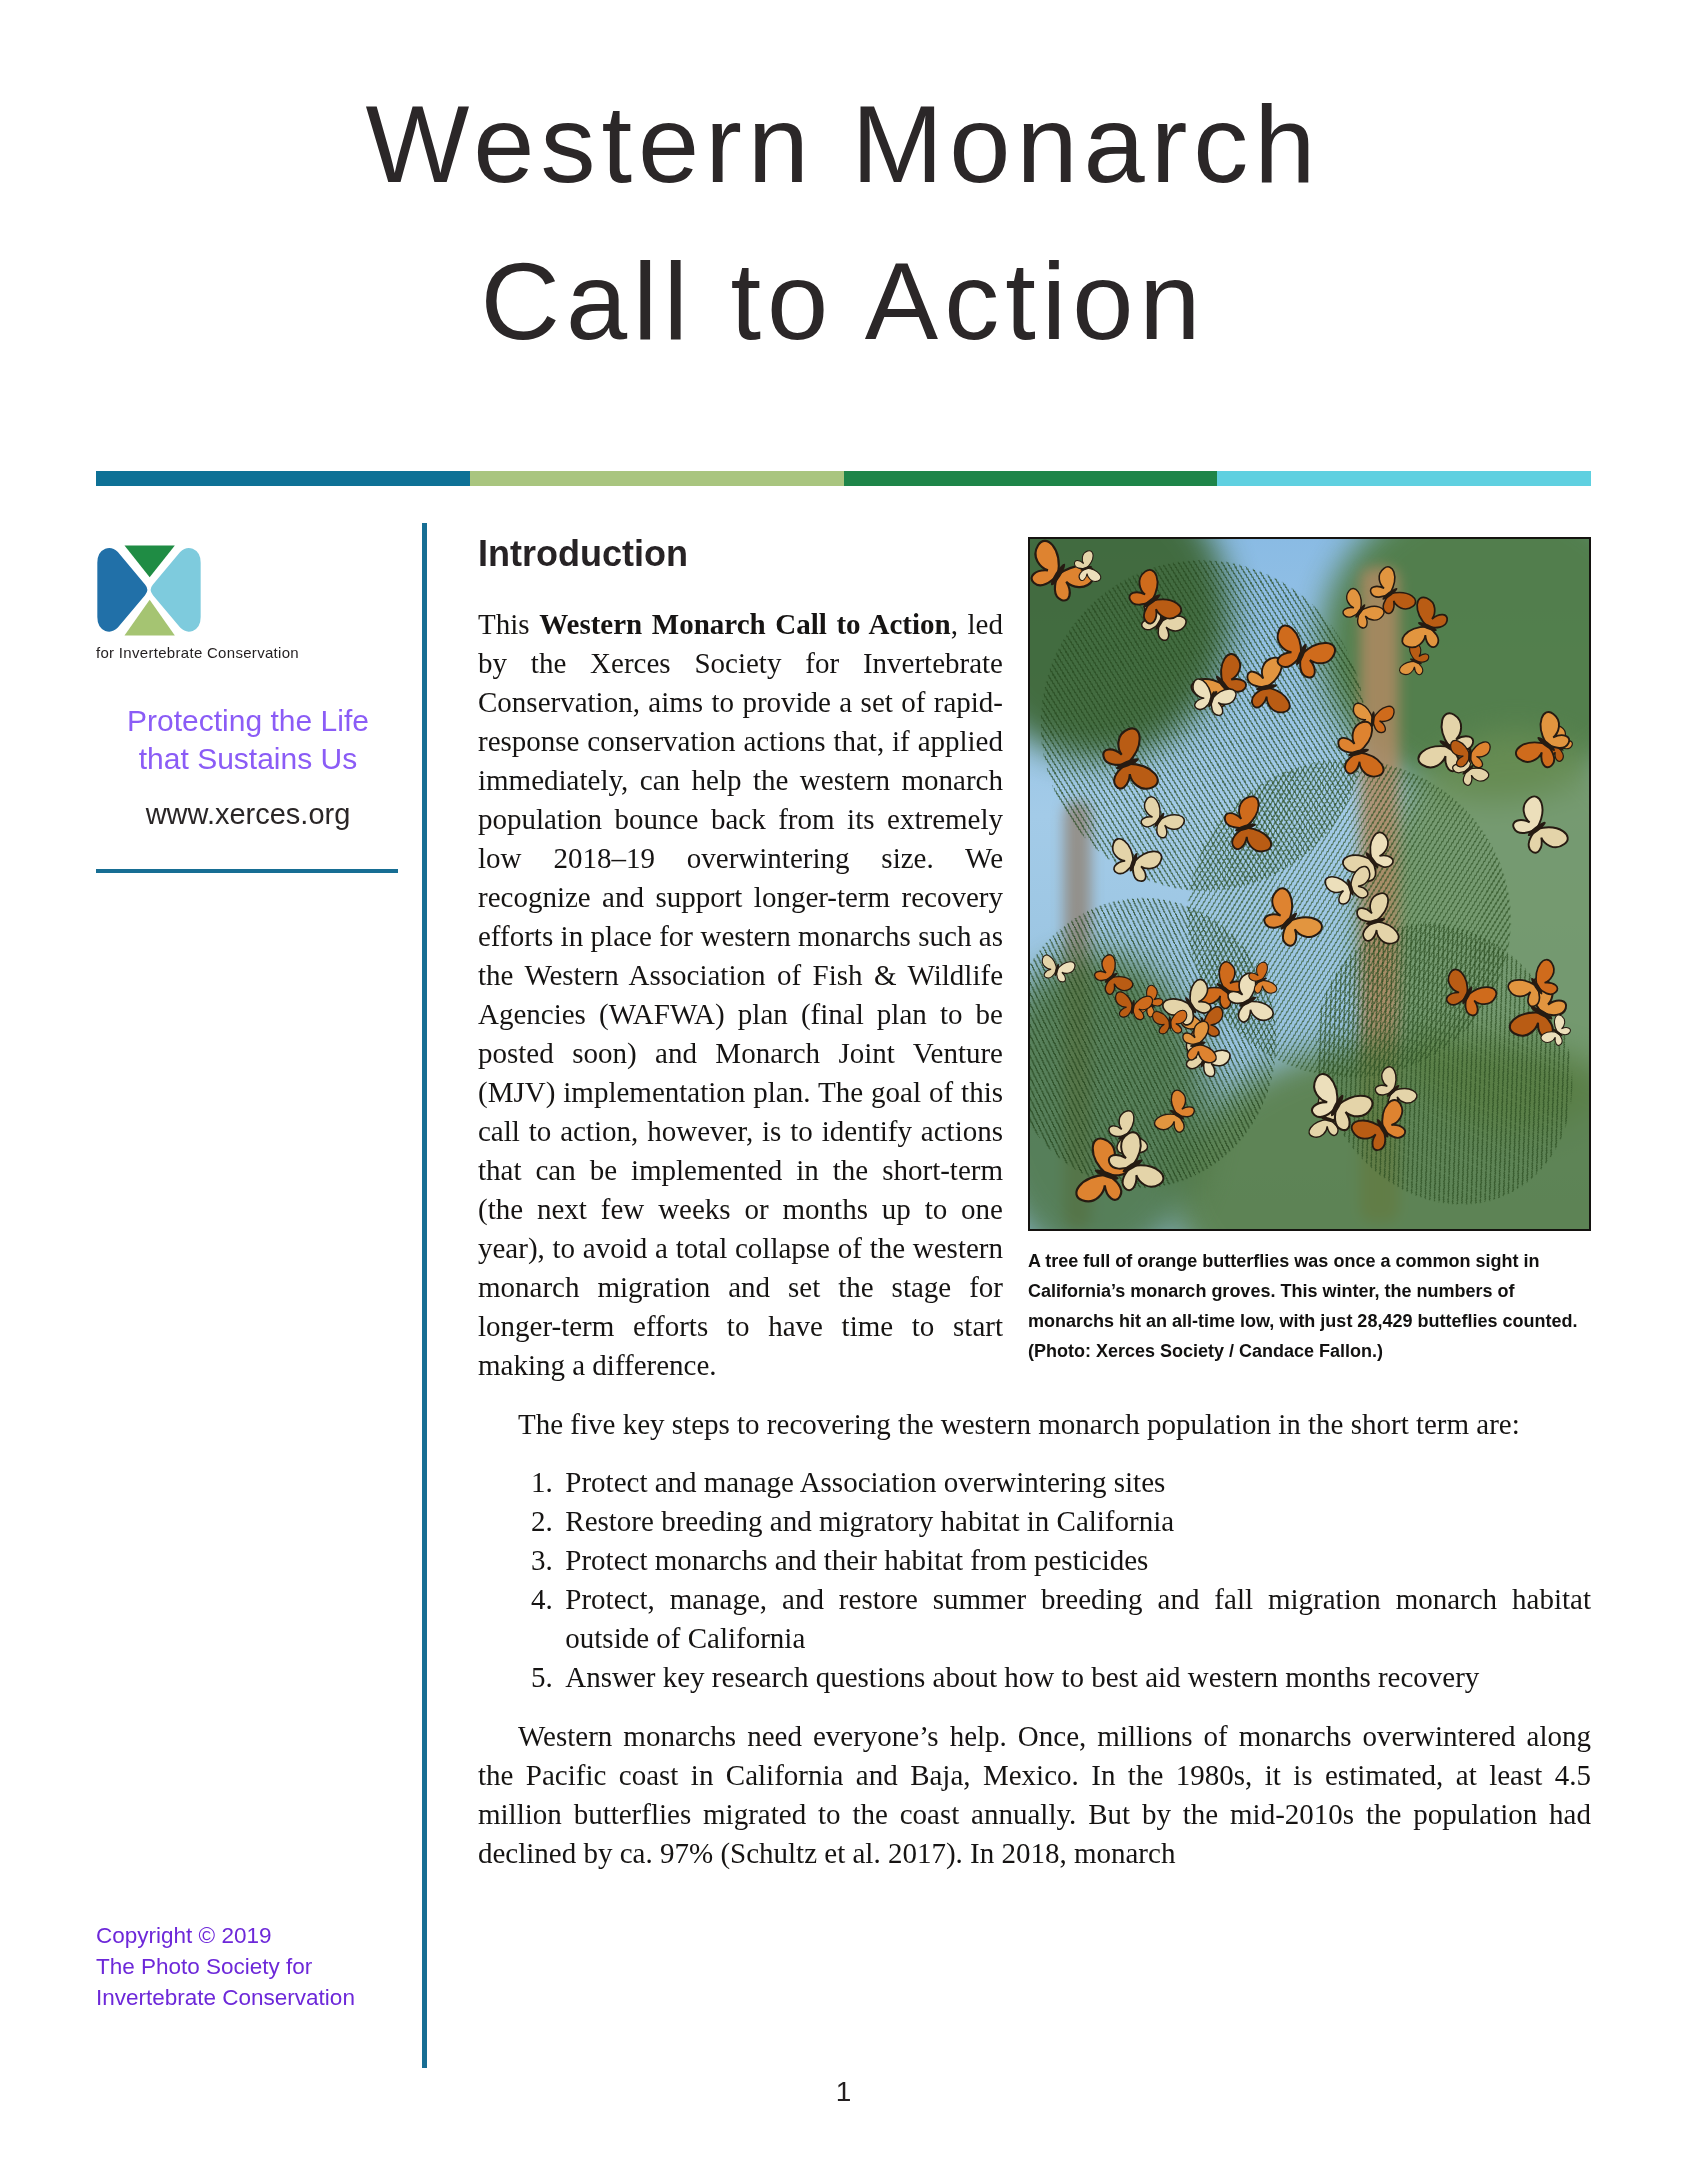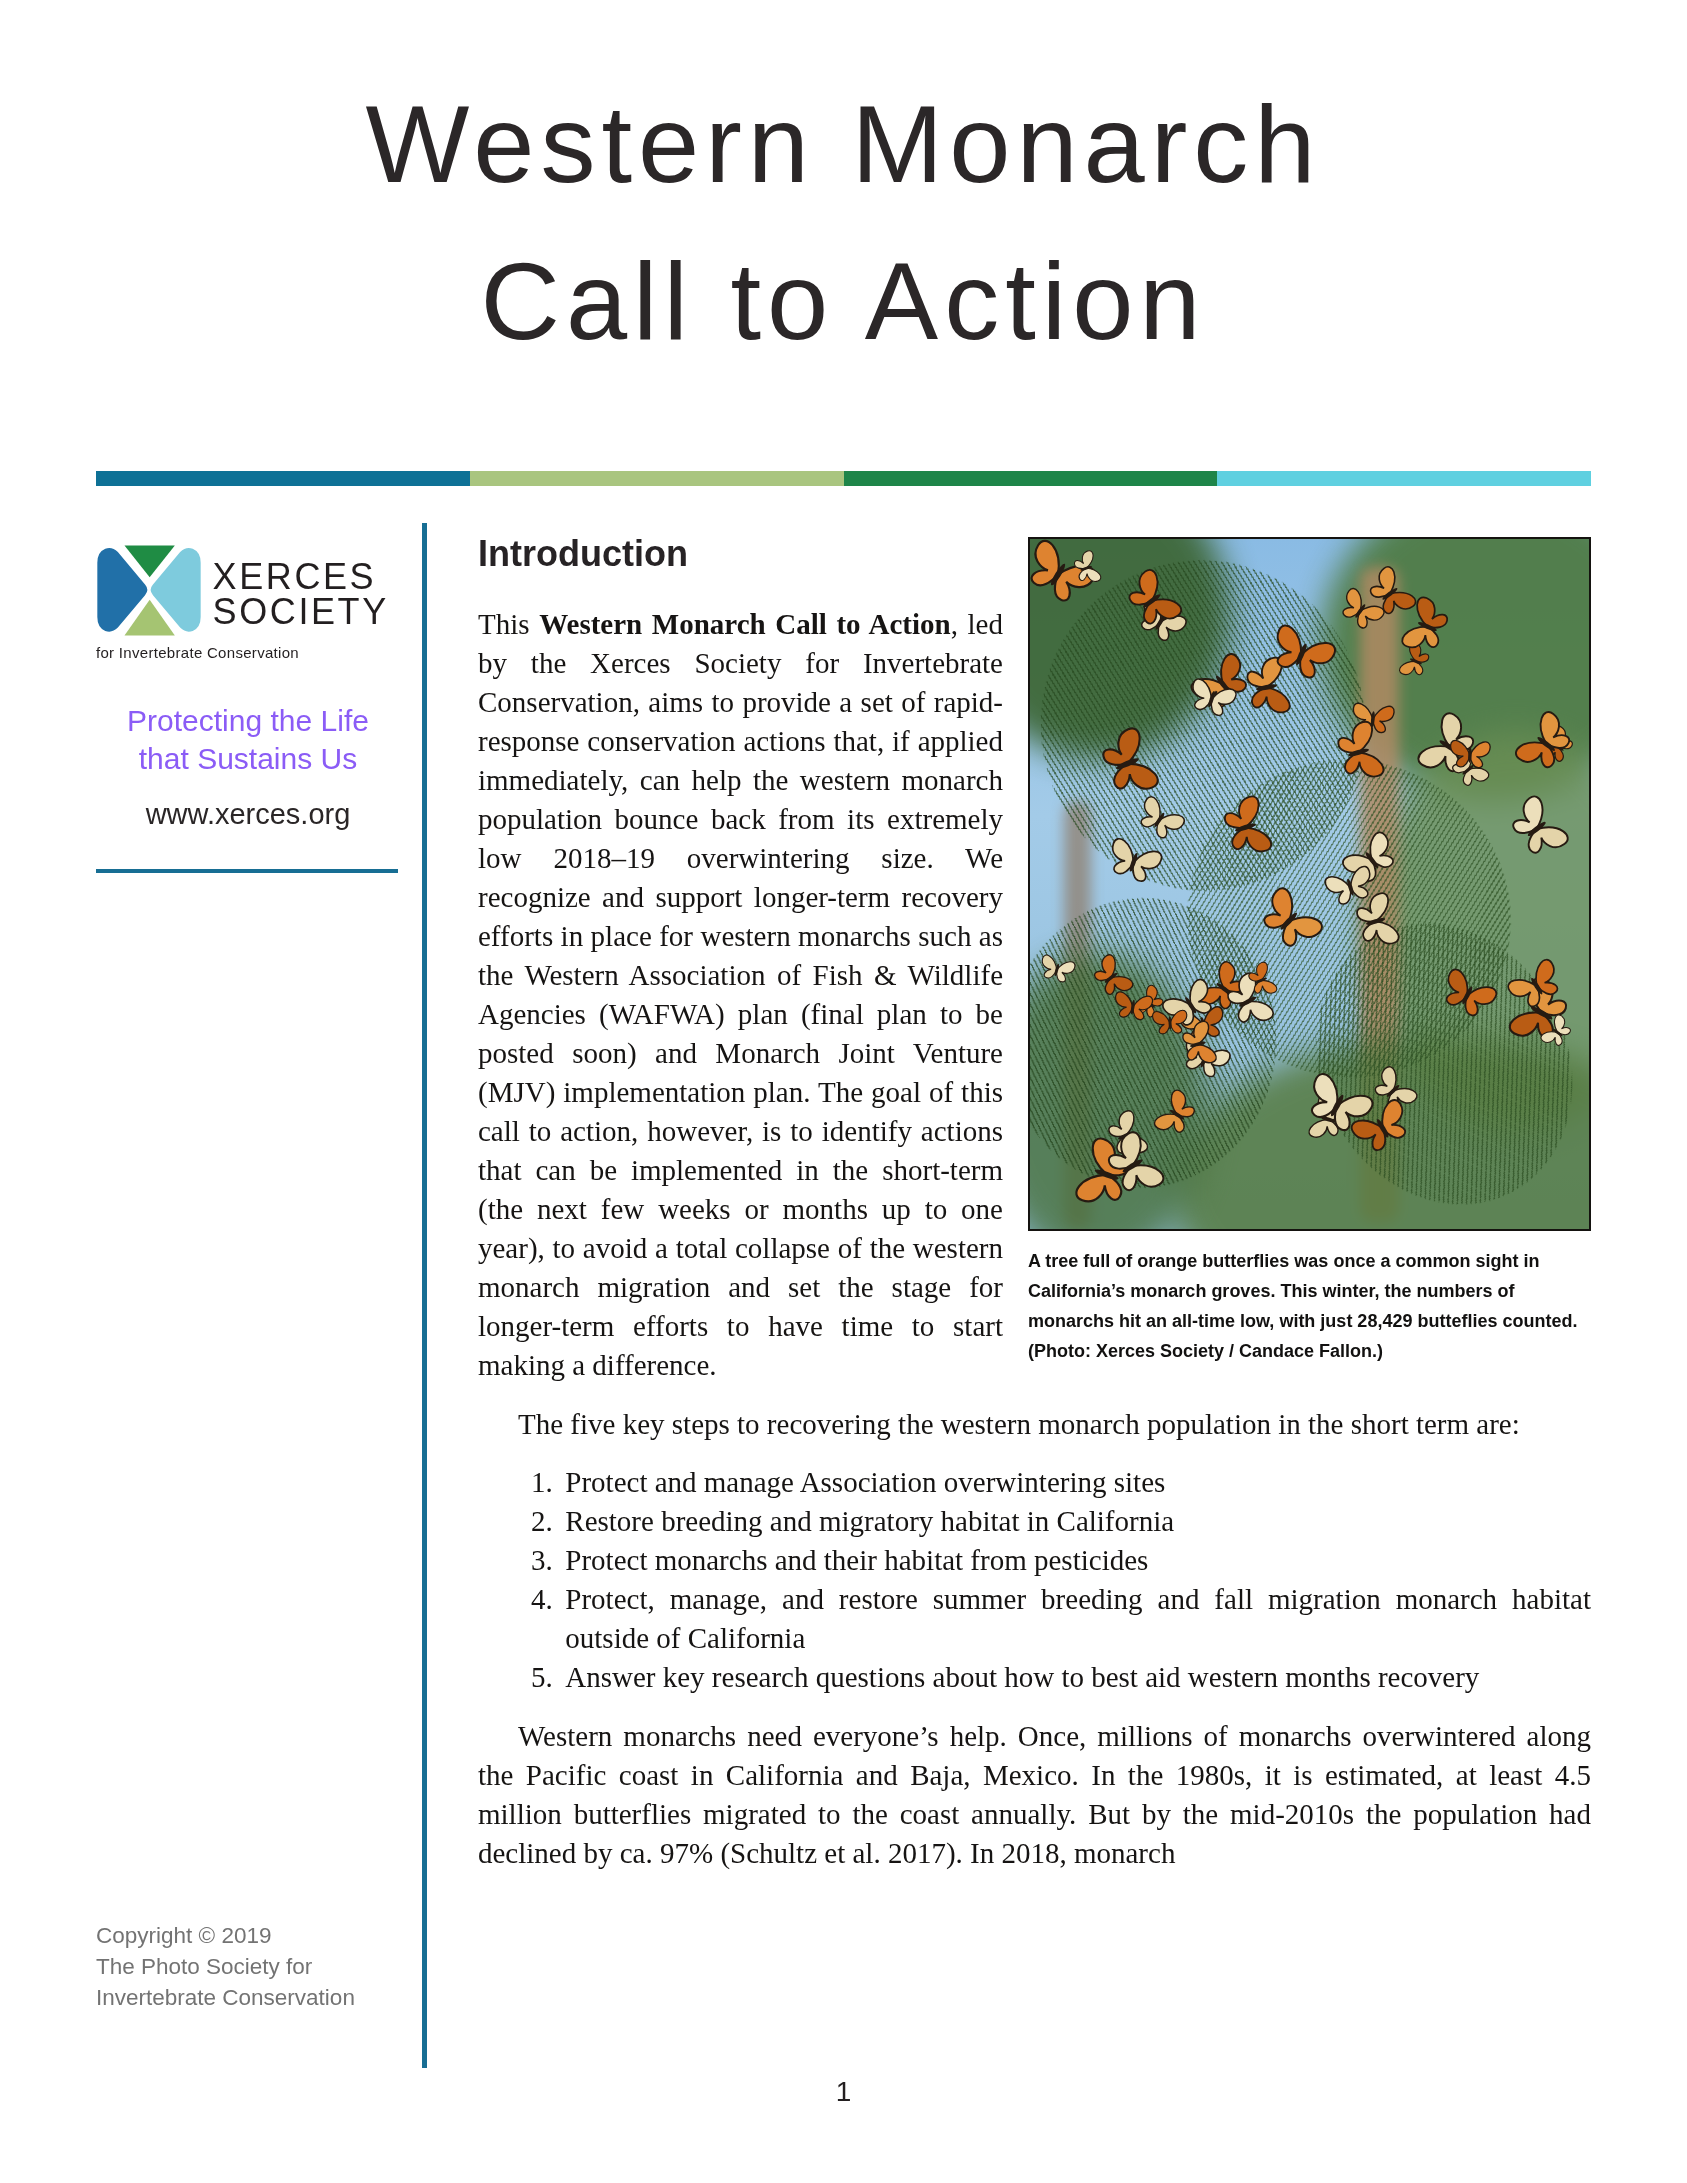--- a/index.html
+++ b/index.html
@@ -19,21 +19,21 @@
   
   .sidebar{position:absolute;left:96px;top:544px;width:304px;}
   .logo-row{display:flex;align-items:flex-start;}
   .logo-mark{width:106px;height:93px;flex:0 0 auto;}
   .logo-words{margin-left:10.6px;padding-top:14.6px;}
   .logo-name{font-size:36px;line-height:35px;letter-spacing:2.6px;font-weight:400;color:#231f20;}
   .logo-tagline{margin-top:6.6px;font-size:15px;font-weight:400;letter-spacing:0.3px;color:#231f20;}
   .motto{margin-top:41px;text-align:center;font-size:30px;line-height:38px;color:#8b5cf6;}
   .website{margin-top:20px;text-align:center;font-size:29px;color:#2a2627;}
   .side-rule{margin-top:38px;height:4.6px;width:302px;}
-  .copyright{position:absolute;left:96px;top:1920px;font-size:22.5px;line-height:31px;color:#737373;}
+  .copyright{position:absolute;left:96px;top:1920px;font-size:22.5px;line-height:31px;color:#6d28d9;}
   
   .v-divider{position:absolute;left:422px;top:523px;width:5.3px;height:1545px;}
   
   .main{position:absolute;left:478px;top:529px;width:1113px;}
   .main h2{font-family:"Liberation Sans",sans-serif;font-size:36px;font-weight:700;
     margin:4px 0 30px 0;color:#272325;}
   .main p,.main li{
     font-family:"Liberation Serif",serif;font-size:29px;line-height:39px;
     text-align:justify;color:#161413;margin:0;
   }
@@ -87,24 +87,20 @@
 </div>
 
 <div class="sidebar">
   <div class="logo-row">
     <svg class="logo-mark" viewBox="0 0 160 140" aria-hidden="true">
       <path d="M2,28 Q2,12 14,7 Q24,3 33,12 L74,61 Q81,69 74,77 L33,126 Q24,135 14,131 Q2,126 2,110 Z" fill="#2170a8"></path>
       <path d="M43,2 L119,2 L81,50 Z" fill="#1f8c44"></path>
       <path d="M158,28 Q158,12 146,7 Q136,3 127,12 L86,61 Q79,69 86,77 L127,126 Q136,135 146,131 Q158,126 158,110 Z" fill="#7ecbdd"></path>
       <path d="M43,138 L119,138 L81,84 Z" fill="#a5c472"></path>
     </svg>
-    <div class="logo-words">
-      <div class="logo-name">XERCES</div>
-      <div class="logo-name">SOCIETY</div>
-    </div>
   </div>
   <div class="logo-tagline">for Invertebrate Conservation</div>
   <div class="motto">
     <div>Protecting the Life</div>
     <div>that Sustains Us</div>
   </div>
   <div class="website">www.xerces.org</div>
   <div class="side-rule" style="background: rgb(23, 110, 148);"></div>
 </div>
 

